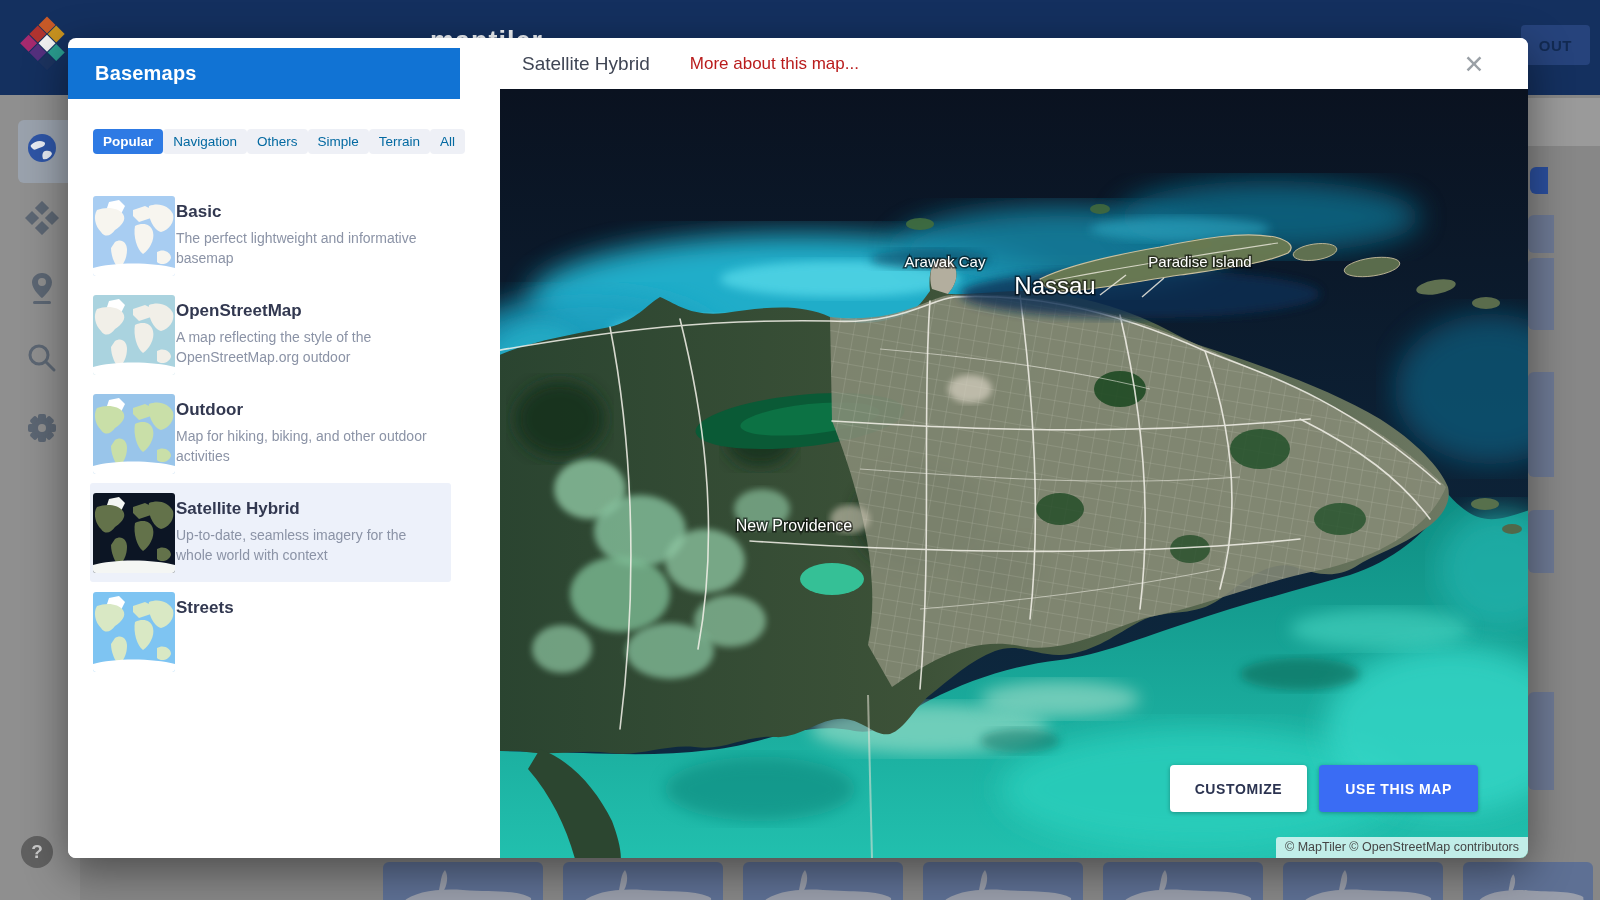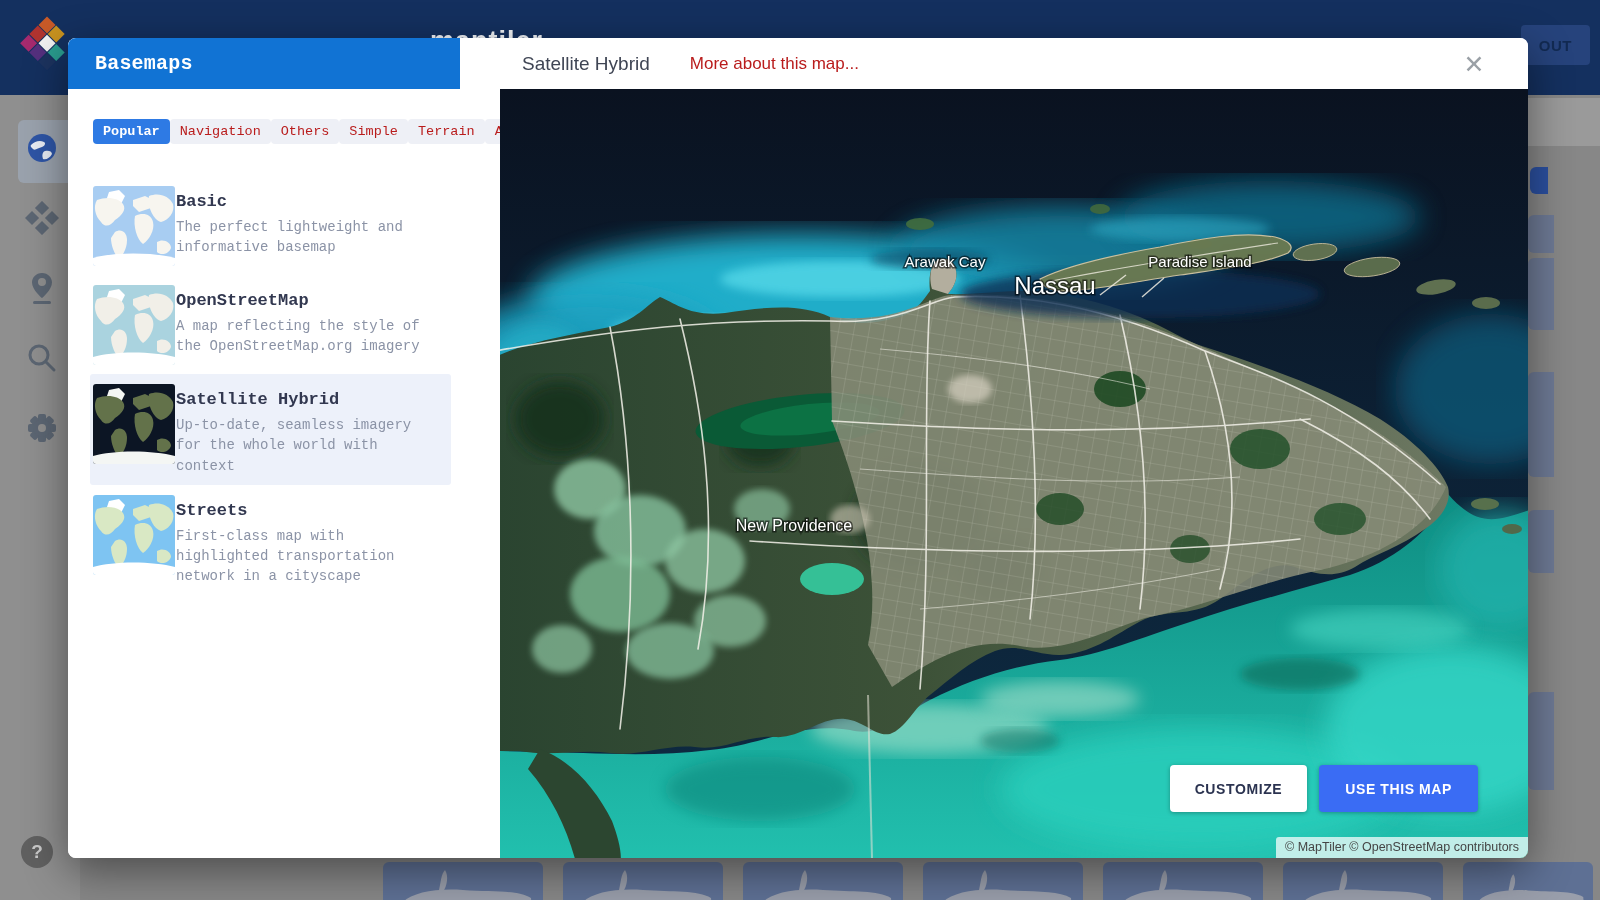--- a/index.html
+++ b/index.html
@@ -23,26 +23,26 @@
   
   .bg-thumb { position:absolute; height:60px; width:160px; background:#5e7094; border-radius:6px 6px 0 0; overflow:hidden; }
   .bg-thumb svg { width:100%; height:100%; }
   .right-frag { position:absolute; background:#6d7994; border-radius:6px 0 0 6px; width:26px; left:1528px; }
   .right-gray { position:absolute; left:1528px; top:98px; width:72px; height:48px; background:#9a9a9a; }
   .right-blue { position:absolute; left:1530px; top:167px; width:18px; height:27px; background:#2b4f9e; border-radius:6px 0 0 6px; }
 
   
   .modal { position:absolute; left:68px; top:38px; width:1460px; height:820px; border-radius:8px; overflow:hidden;
            box-shadow:0 12px 44px rgba(0,0,0,.45); background:#fff; }
-  .panel-left { position:absolute; left:0; top:0; width:392px; height:820px; background:#fff;font-family:Liberation Mono, monospace; }
+  .panel-left { position:absolute; left:0; top:10px; width:392px; height:820px; background:#fff; }
   .panel-header { height:51px; background:#1173d4; display:flex; align-items:center; }
   .panel-header h1 { color:#fff; font-size:20px; font-weight:600; padding-left:27px; letter-spacing:.2px; }
 
   .chips { display:flex; margin:30px 0 0 25px; }
-  .chip { font-size:13.5px; color:#b91c1c; background:#eef0f6; border:none; border-radius:4px; padding:5px 10px; font-family:inherit; }
+  .chip { font-size:13.5px; color:#0369a1; background:#eef0f6; border:none; border-radius:4px; padding:5px 10px; font-family:inherit; }
   .chip.active { background:#2e7ae4; color:#fff; font-weight:bold; }
 
   .bm-list { margin-top:32px; }
   .bm-row { display:flex; margin:0 9px 0 22px; padding:10px 8px 9px 3px; border-radius:3px; cursor:pointer; }
   .bm-row.selected { background:#edf1fa; }
   .bm-thumb { width:82px; height:80px; border-radius:3px; overflow:hidden; flex:0 0 82px; }
   .bm-thumb svg { width:100%; height:100%; display:block; }
   .bm-texts { padding:2px 0 0 1px; }
   .bm-title { font-size:17px; font-weight:bold; color:#323850; margin-top:4px; }
   .bm-desc { font-size:14px; color:#8b93a6; line-height:1.45; margin-top:6px; max-width:275px; }
@@ -213,24 +213,35 @@
       </div>
 
       <div class="bm-row">
         <div class="bm-thumb thumb-osm">
             <svg>
               <use href="#miniworld"></use>
             </svg>
           </div>
         <div class="bm-texts">
           <div class="bm-title">OpenStreetMap</div>
-          <div class="bm-desc">A map reflecting the style of the OpenStreetMap.org imagery</div>
+          <div class="bm-desc">A map reflecting the style of the OpenStreetMap.org outdoor</div>
         </div>
       </div>
 
+      <div class="bm-row">
+        <div class="bm-thumb thumb-outdoor">
+            <svg>
+              <use href="#miniworld"></use>
+            </svg>
+          </div>
+        <div class="bm-texts">
+          <div class="bm-title">Outdoor</div>
+          <div class="bm-desc">Map for hiking, biking, and other outdoor activities</div>
+        </div>
+      </div>
 
       <div class="bm-row selected">
         <div class="bm-thumb thumb-satellite">
             <svg>
               <use href="#miniworld"></use>
             </svg>
           </div>
         <div class="bm-texts">
           <div class="bm-title">Satellite Hybrid</div>
           <div class="bm-desc">Up-to-date, seamless imagery for the whole world with context</div>
@@ -238,21 +249,20 @@
       </div>
 
       <div class="bm-row">
         <div class="bm-thumb thumb-streets">
             <svg>
               <use href="#miniworld"></use>
             </svg>
           </div>
         <div class="bm-texts">
           <div class="bm-title">Streets</div>
-          <div class="bm-desc">First-class map with highlighted transportation network in a cityscape</div>
         </div>
       </div>
 
     </div>
   </div>
 
   <div class="panel-right">
     <div class="preview-header">
       <div class="preview-title">Satellite Hybrid</div>
       <a href="#" class="more-link">More about this map...</a>

